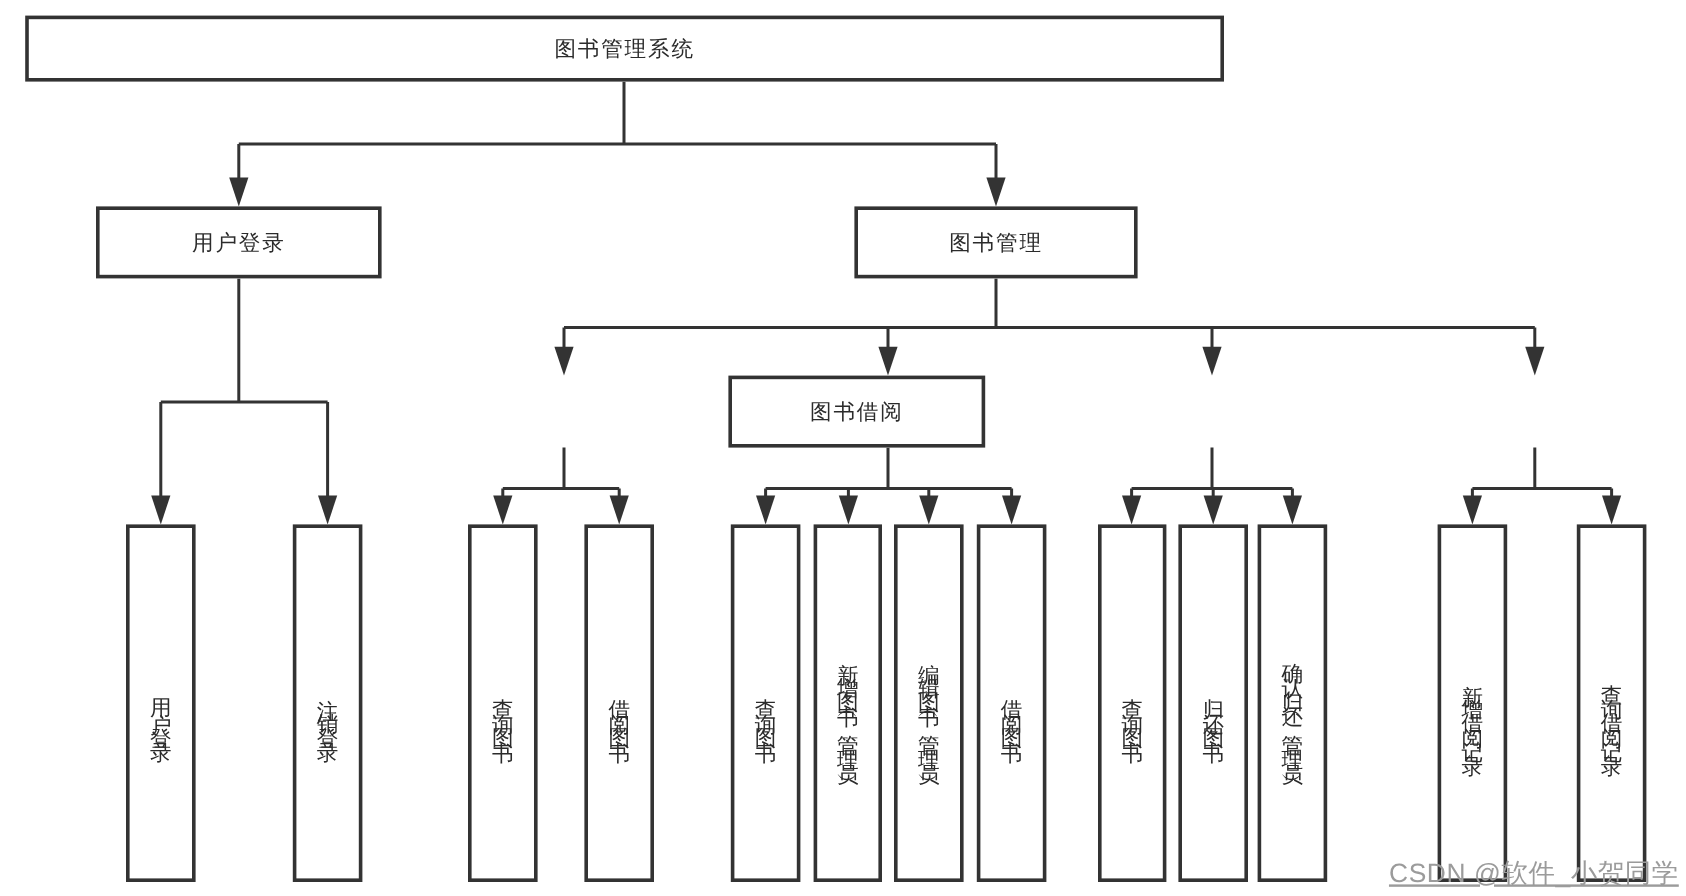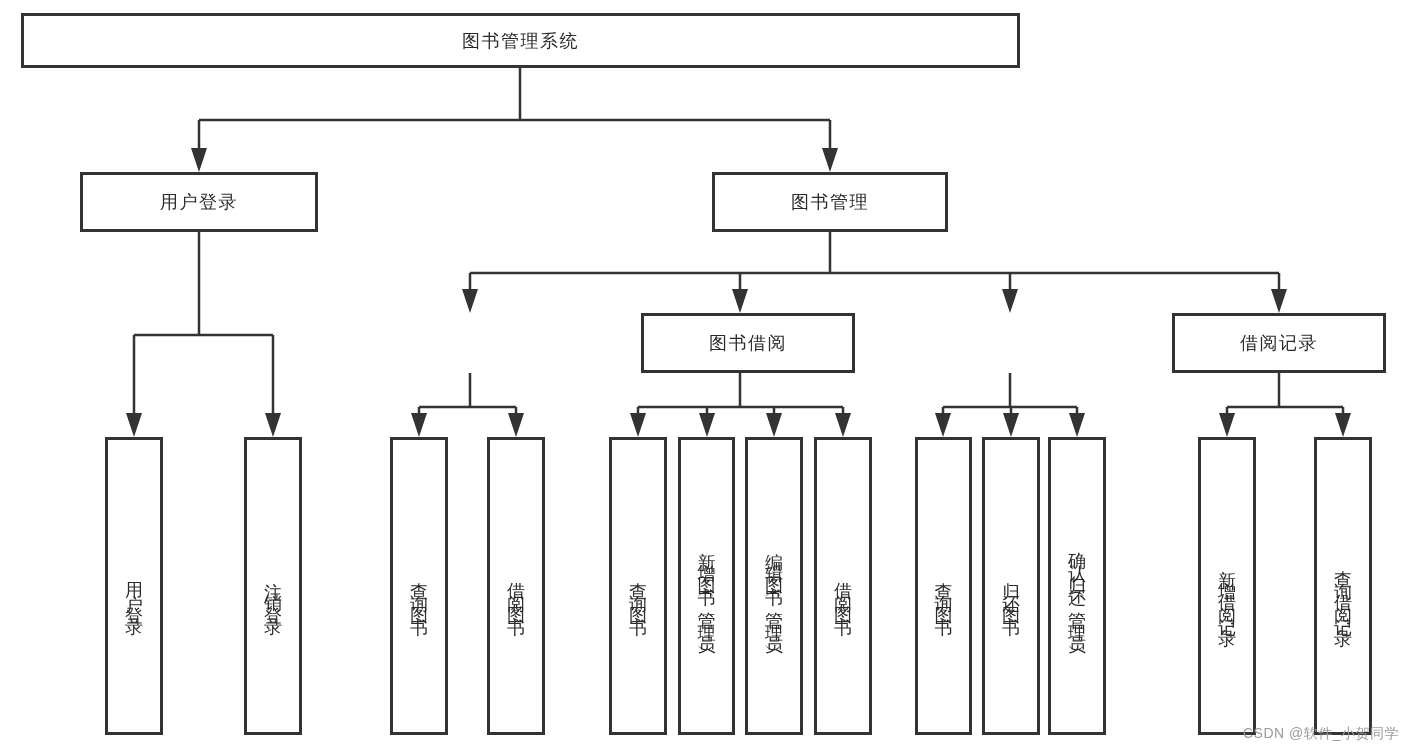--- a/index.html
+++ b/index.html
@@ -28,24 +28,25 @@
     writing-mode:vertical-rl;
     text-orientation:mixed;
     font-size:18px;
     letter-spacing:12px;
     line-height:1;
     margin-bottom:-12px;
   }
   .watermark{
     position:absolute;
     right:6px;bottom:4px;
-    font-size:14px;
+    font-size:22px;
     color:#9b9b9b;
     letter-spacing:0.5px;
     white-space:nowrap;
+    text-decoration:underline;
   }
 </style>
 </head>
 <body>
 
 <div class="canvas">
 
   <svg class="connectors" viewBox="0 0 1405 747" xmlns="http://www.w3.org/2000/svg">
 
     <path d="M520,68 V120 M199,120 H830 M199,120 V150 M830,120 V150" stroke="#333333" stroke-width="2.5" fill="none"></path>
@@ -91,25 +92,22 @@
     <span>图书管理系统</span>
   </div>
 
   <div class="box hbox" style="left:80px;top:172px;width:238px;height:60px">
     <span>用户登录</span>
   </div>
   <div class="box hbox" style="left:712px;top:172px;width:236px;height:60px">
     <span>图书管理</span>
   </div>
 
-  <div class="box hbox" style="left:641px;top:313px;width:214px;height:60px">
+  <div class="box hbox" style="left:607px;top:313px;width:214px;height:60px">
     <span>图书借阅</span>
-  </div>
-  <div class="box hbox" style="left:1172px;top:313px;width:214px;height:60px">
-    <span>借阅记录</span>
   </div>
 
   <div class="box vbox" style="left:105px;top:437px;width:58px;height:298px">
     <span>用户登录</span>
   </div>
   <div class="box vbox" style="left:244px;top:437px;width:58px;height:298px">
     <span>注销登录</span>
   </div>
 
   <div class="box vbox" style="left:390px;top:437px;width:58px;height:298px">

